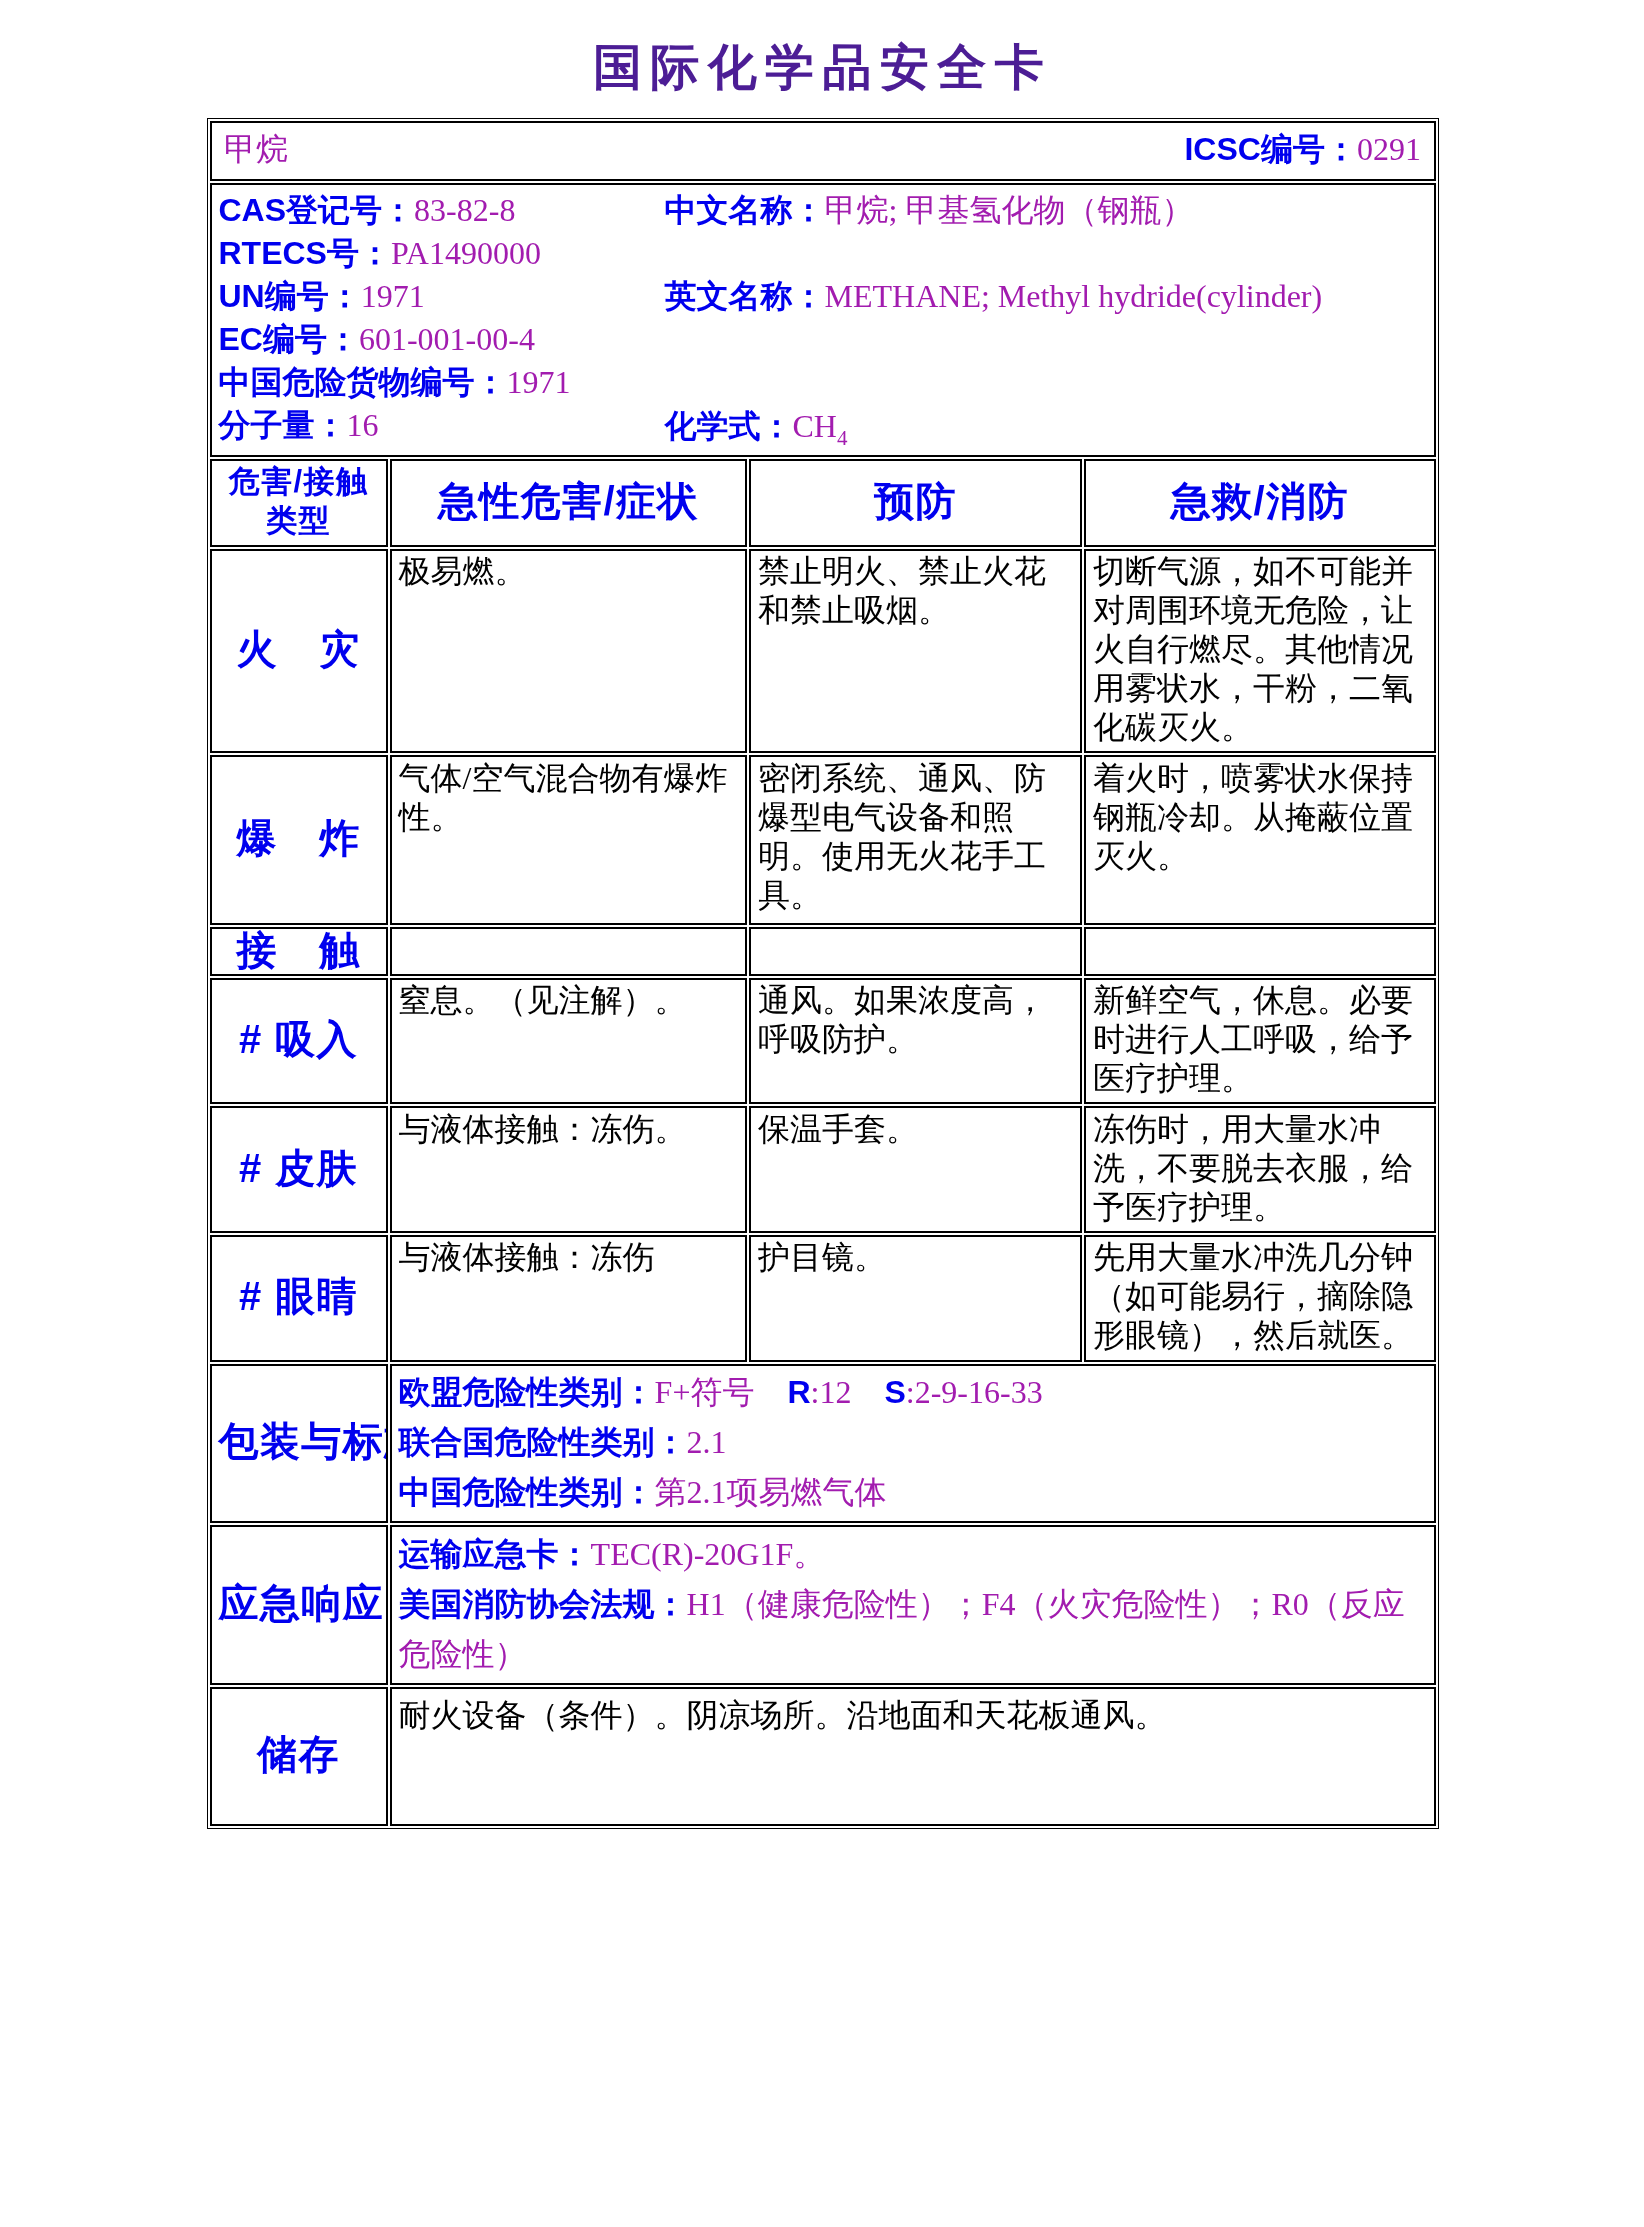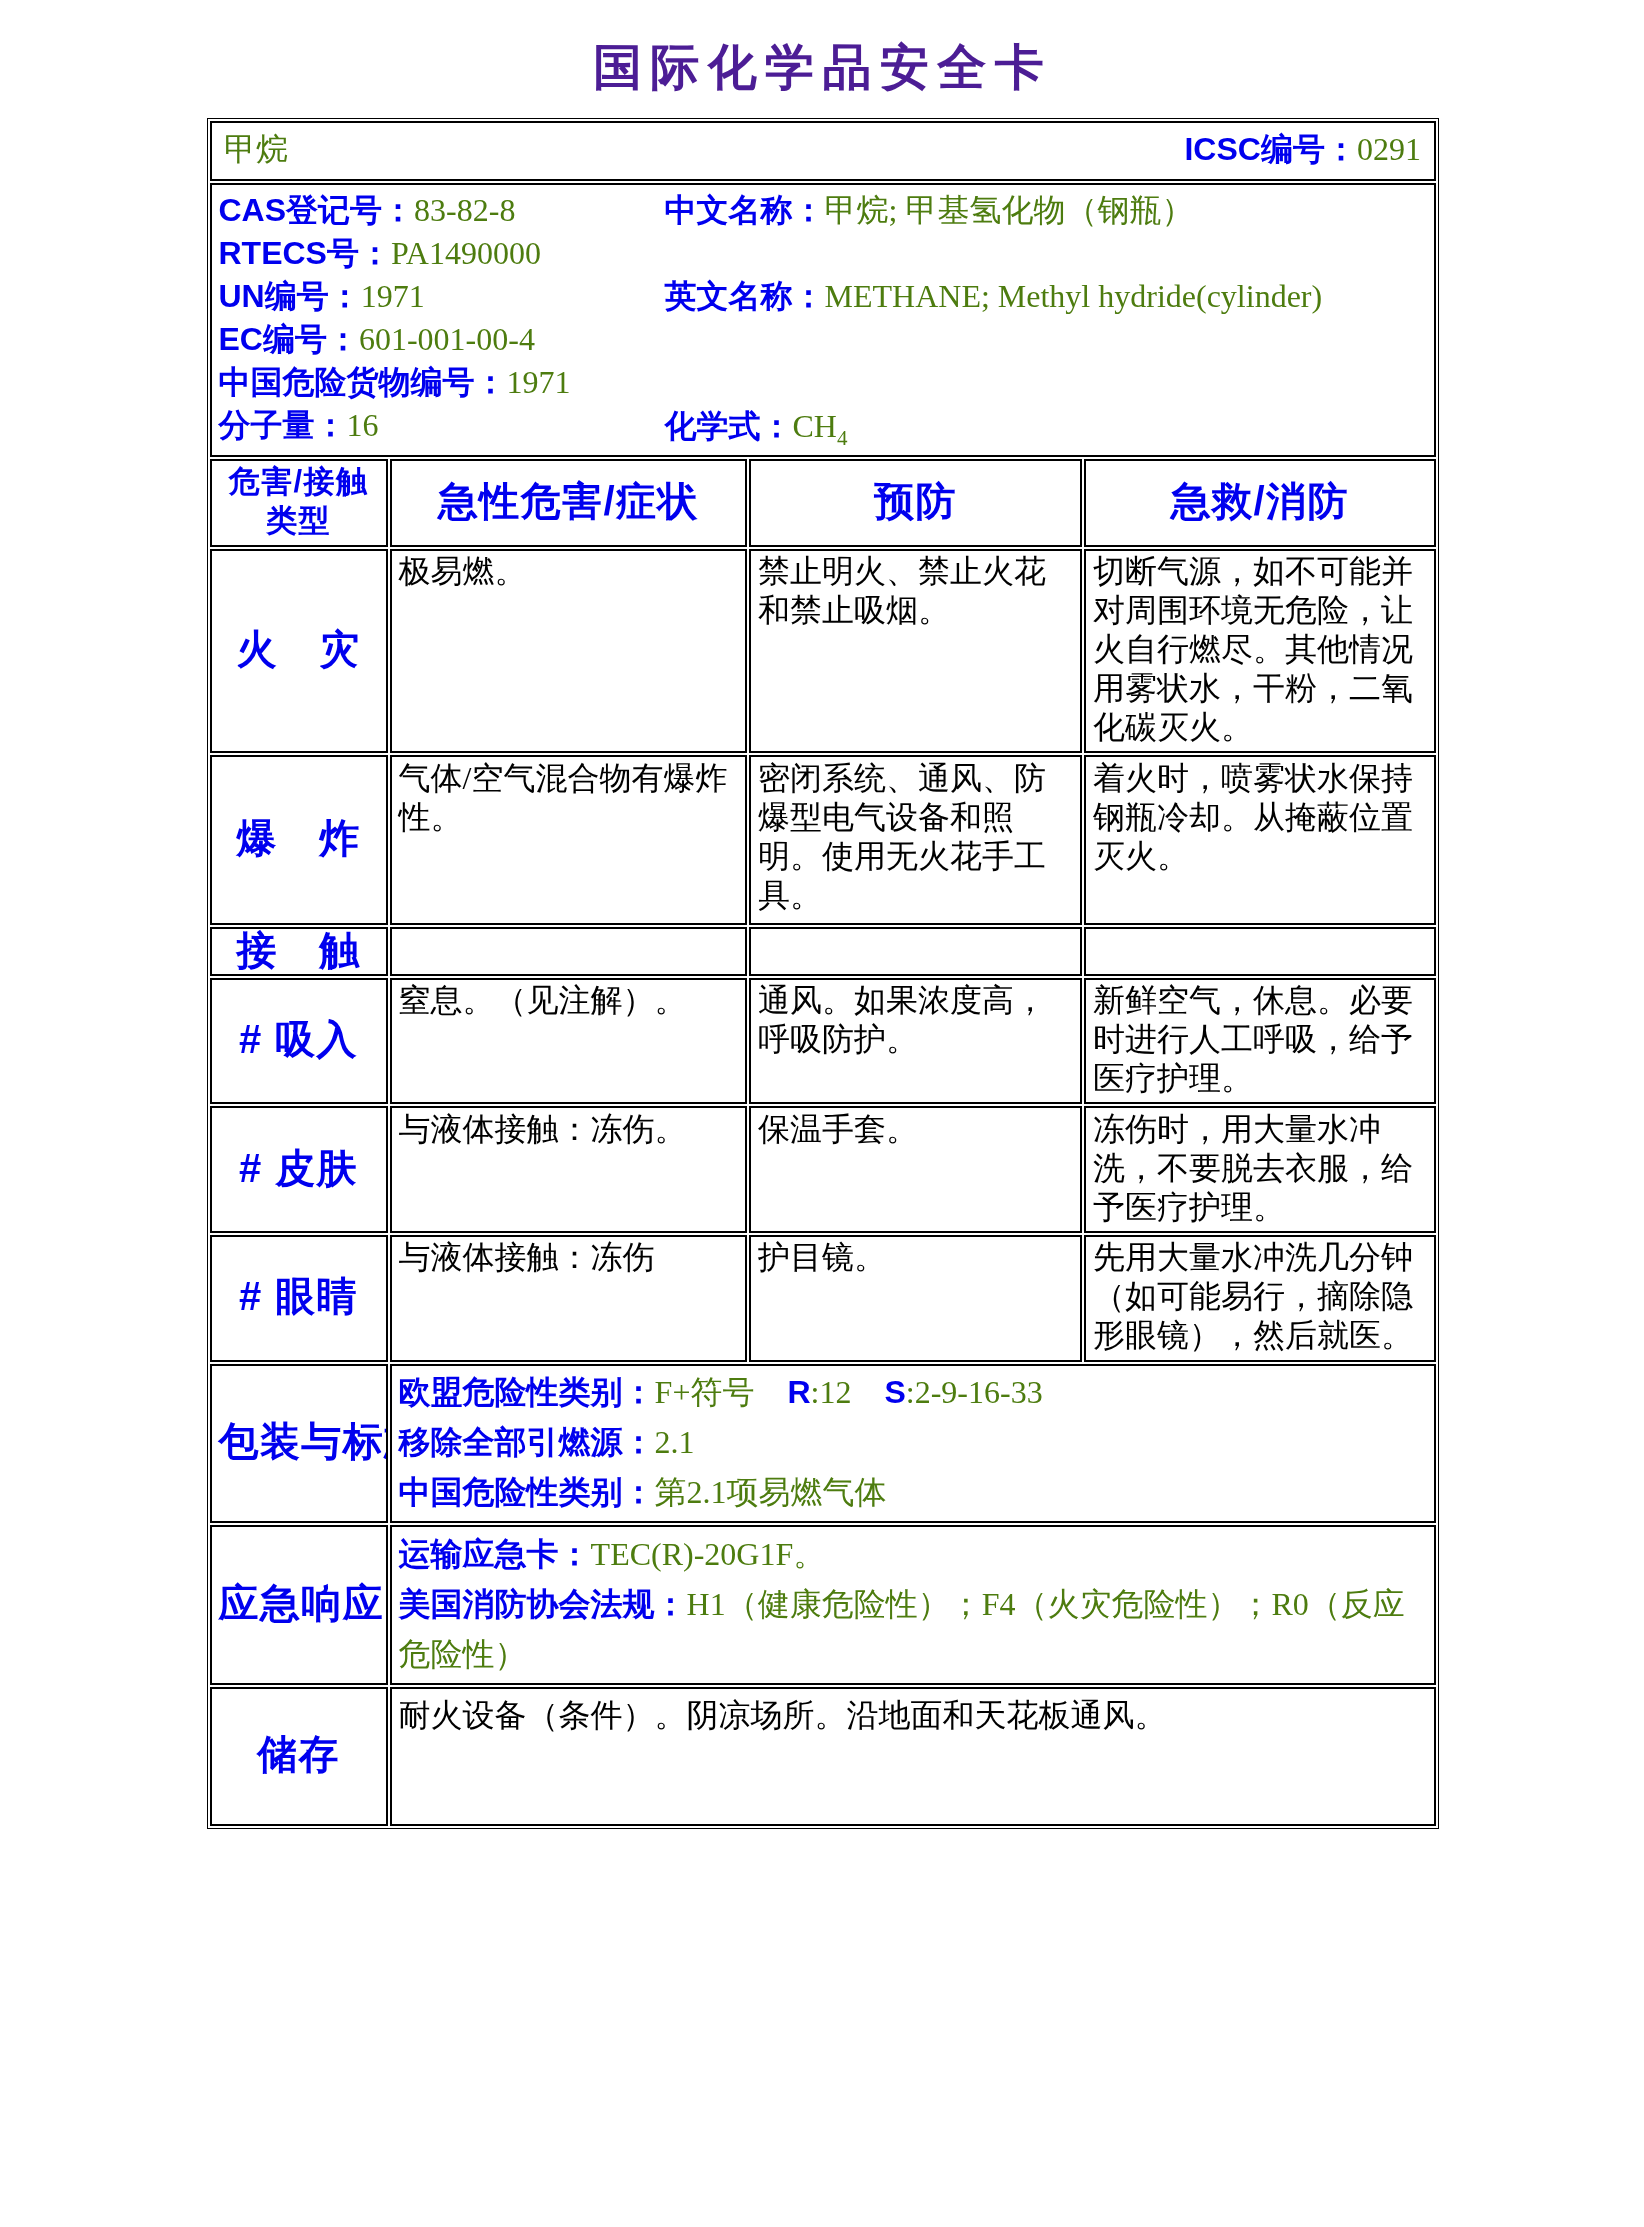--- a/index.html
+++ b/index.html
@@ -37,21 +37,21 @@
     background: #fff;
     overflow: hidden;
     word-break: break-all;
   }
   .blue {
     color: #0000ee;
     font-weight: bold;
     font-family: "Liberation Sans", sans-serif;
     margin-top: 9px;
   }
-  .black { color: #4d7c0f; }
+  .black { color: #a21caf; }
   .label-cell {
     text-align: center;
     vertical-align: middle;
     color: #0000ee;
     font-weight: bold;
     font-family: "Liberation Sans", sans-serif;
     font-size: 40px;
     letter-spacing: 1.4px;
     word-break: keep-all;
   }
@@ -178,21 +178,21 @@
 
 
 
     <tr class="r-pack">
       <td class="label-cell">包装与标志</td>
       <td colspan="3" class="wide-cell">
         <div class="sec-line">
           <span class="blue">欧盟危险性类别：</span><span class="black">F+符号</span><span class="blue gapL">R</span><span class="black">:12</span><span class="blue gapL">S</span><span class="black">:2-9-16-33</span>
         </div>
         <div class="sec-line">
-          <span class="blue">移除全部引燃源：</span><span class="black">2.1</span>
+          <span class="blue">联合国危险性类别：</span><span class="black">2.1</span>
         </div>
         <div class="sec-line">
           <span class="blue">中国危险性类别：</span><span class="black">第2.1项易燃气体</span>
         </div>
       </td>
     </tr>
 
     <tr class="r-emerg">
       <td class="label-cell">应急响应</td>
       <td colspan="3" class="wide-cell">

